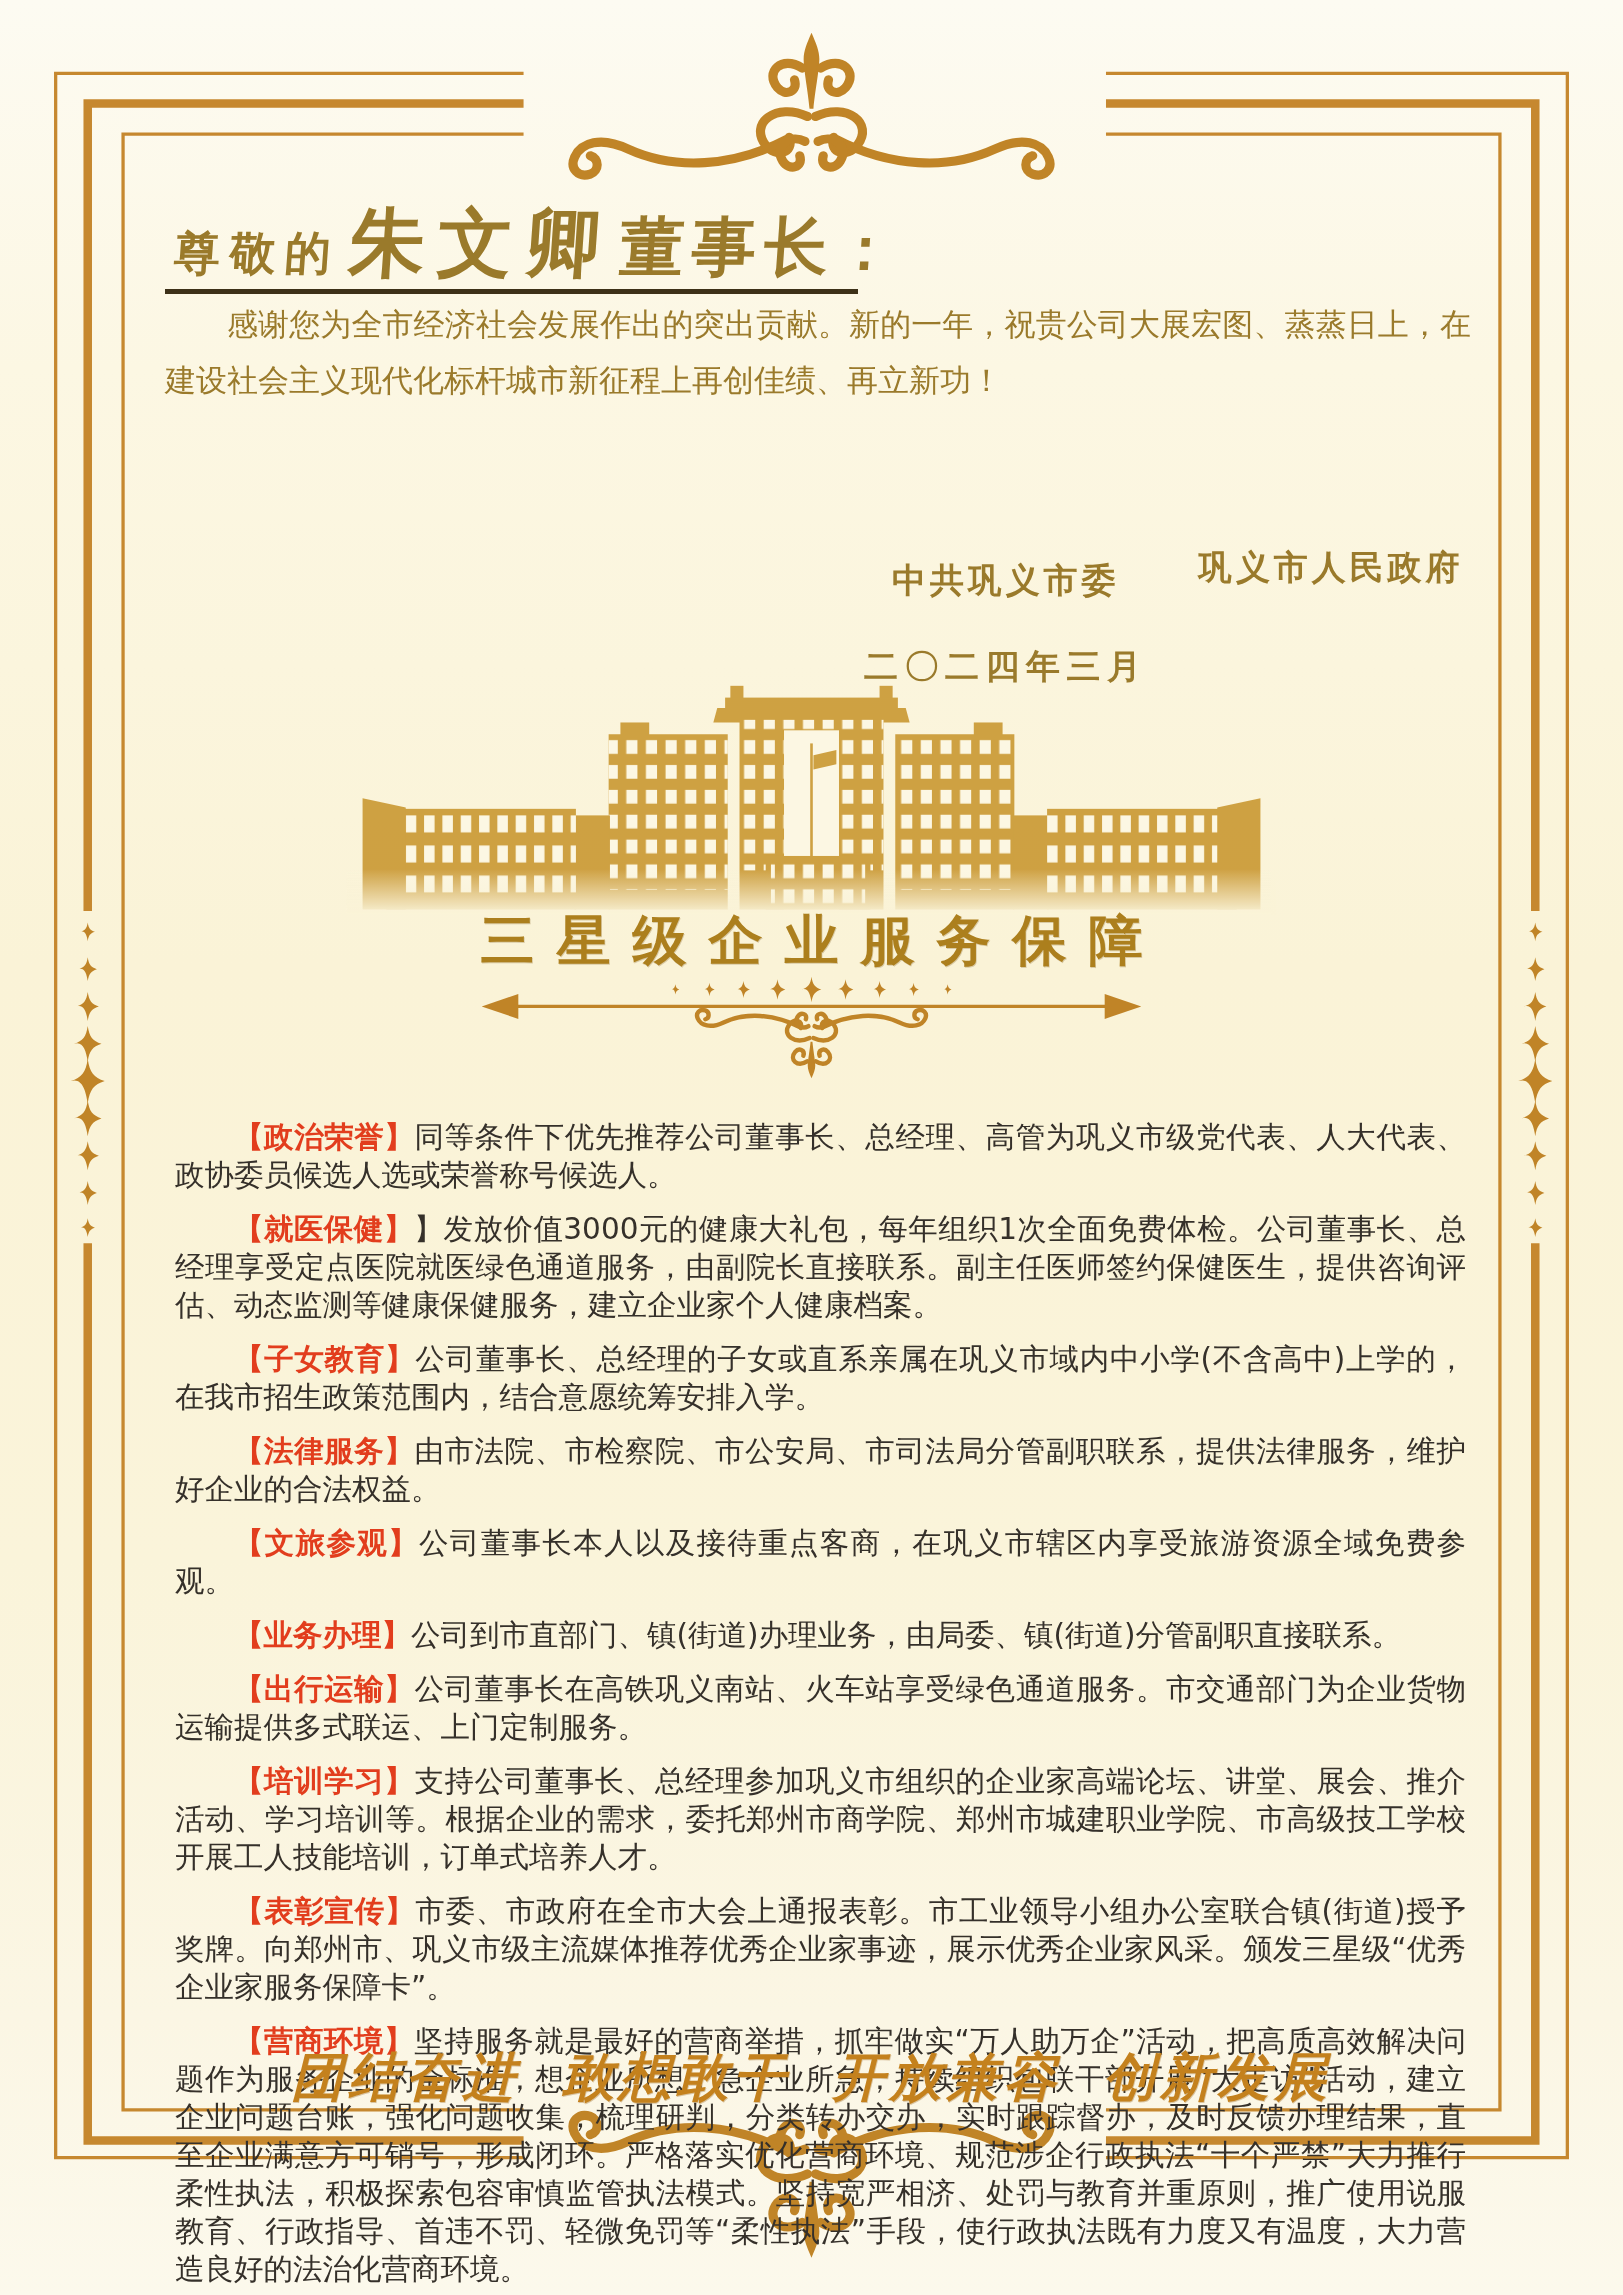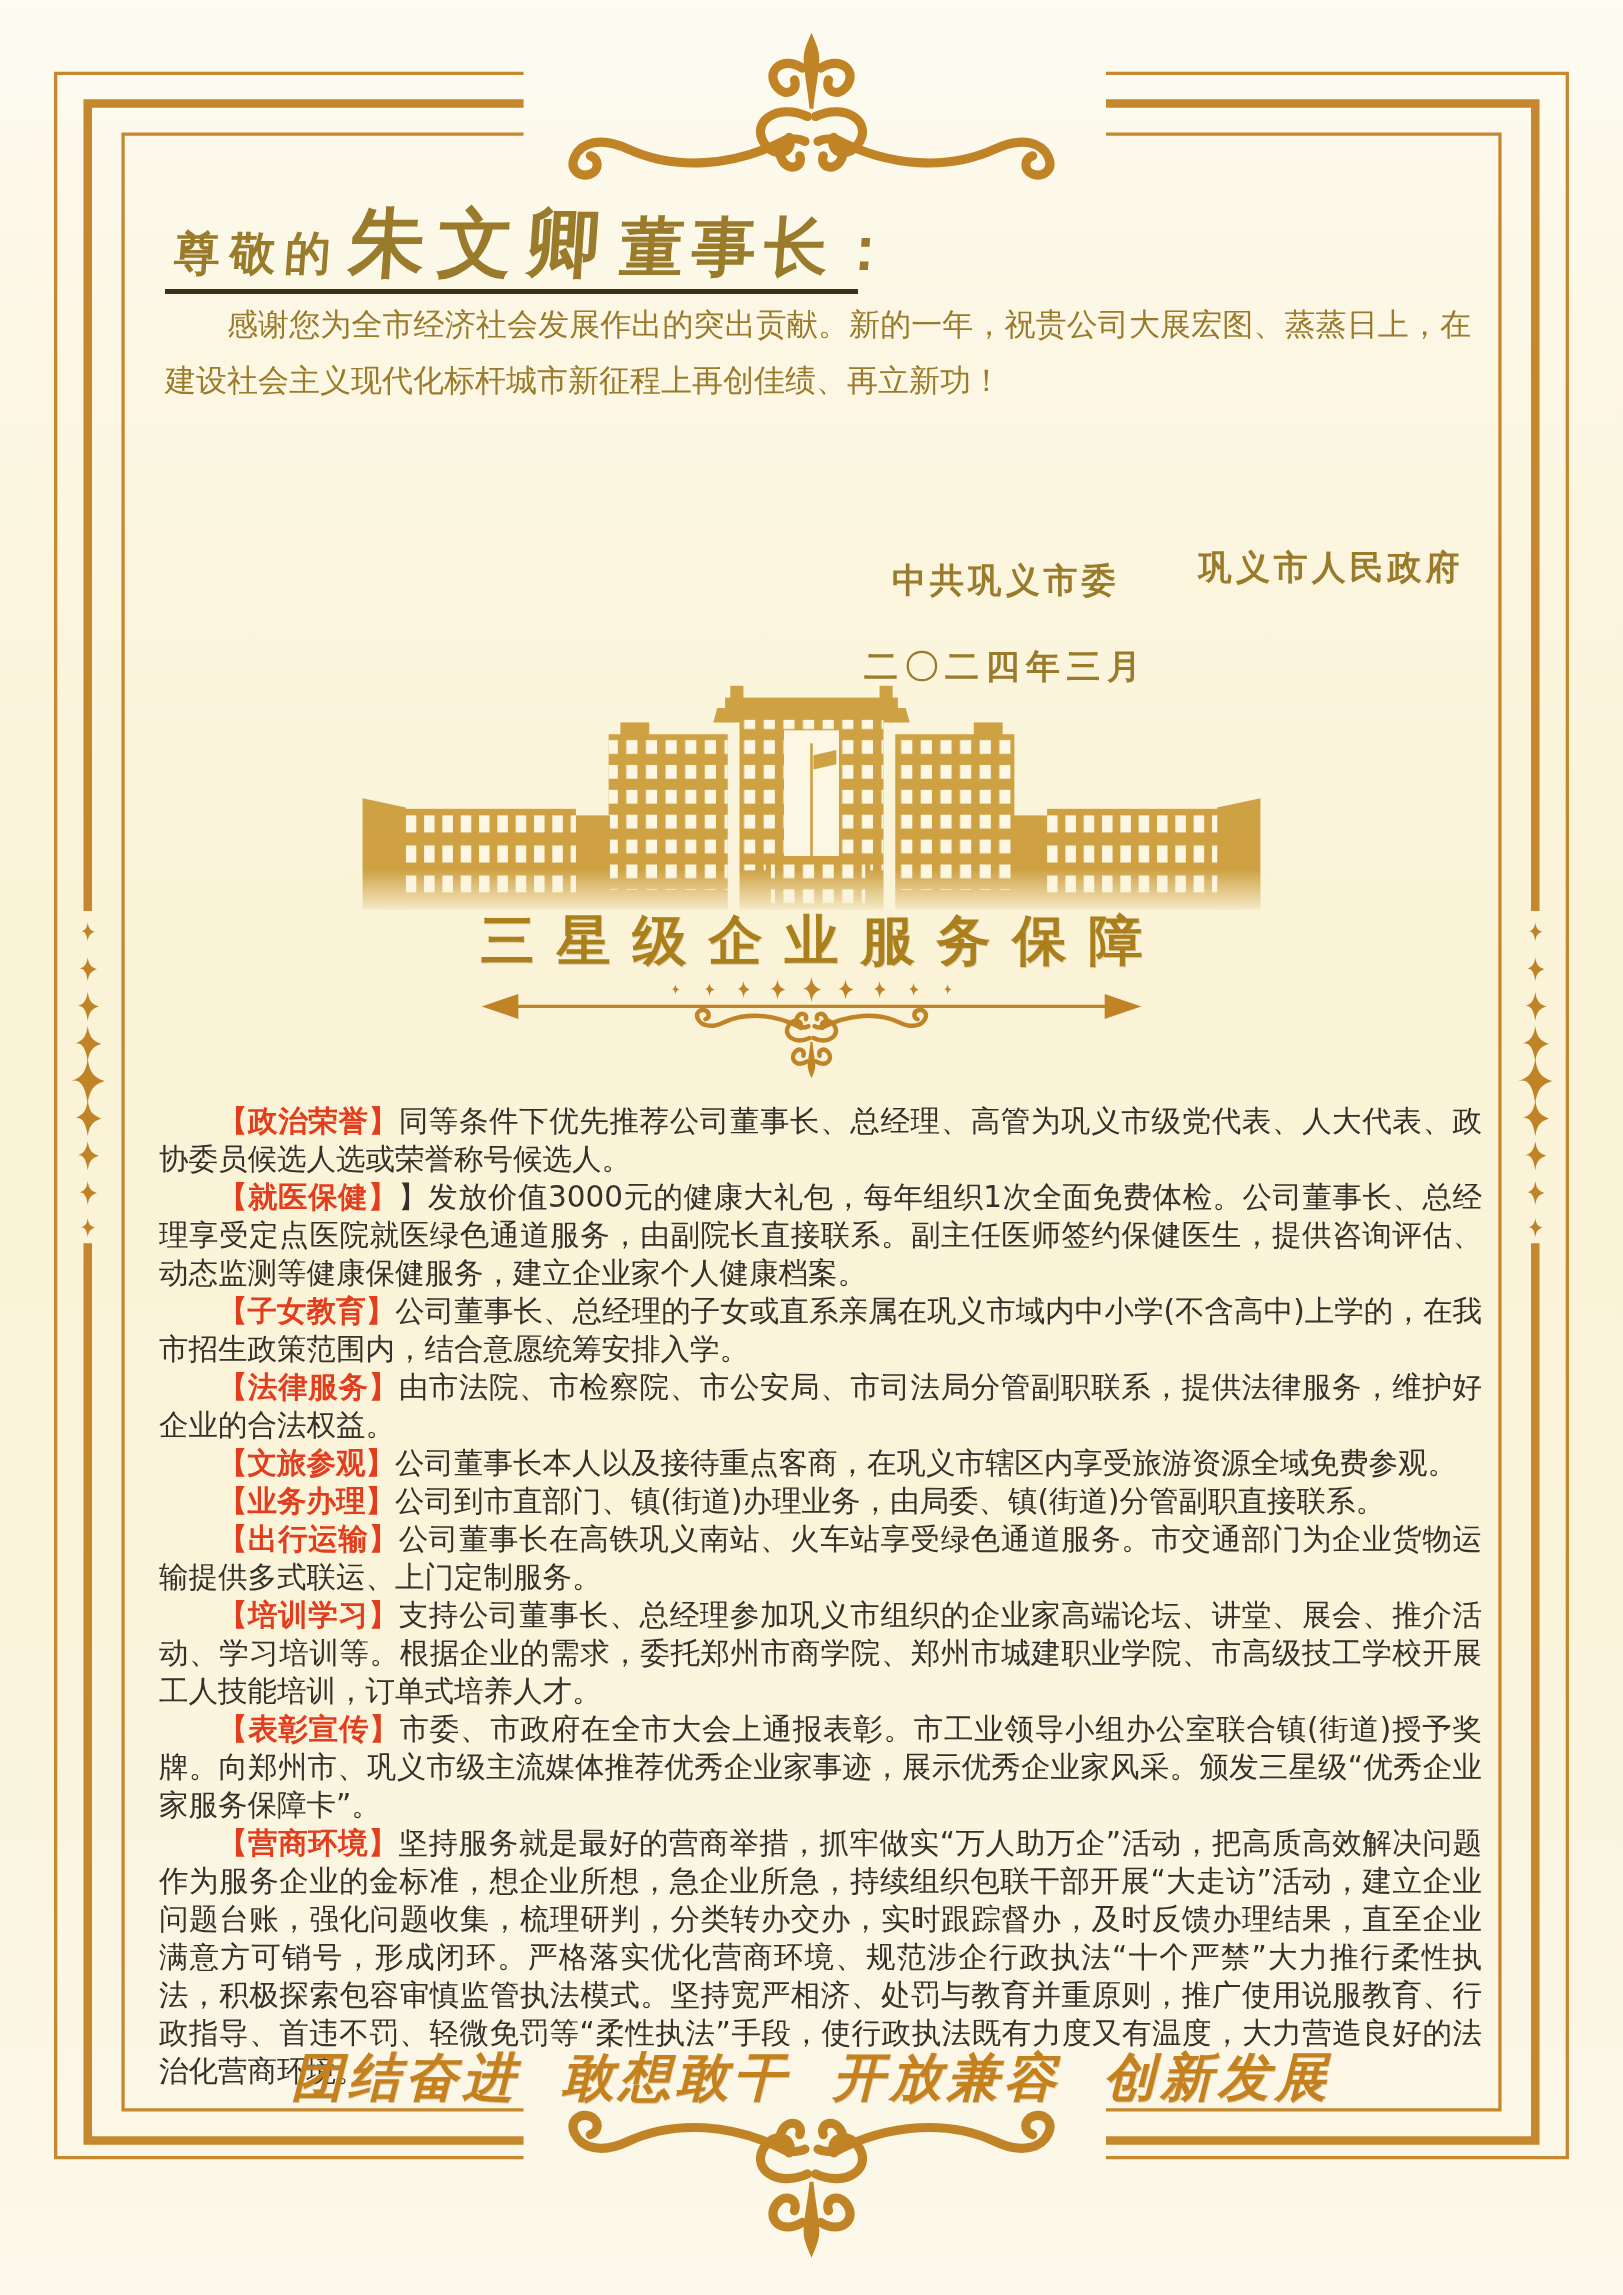--- a/index.html
+++ b/index.html
@@ -34,21 +34,21 @@
 
   
   .banner-title{left:157px;top:905px;width:1309px;text-align:center;
                 color:var(--goldTitle);font-family:"DejaVu Serif",serif;
                 font-size:54px;font-weight:800;letter-spacing:22px;text-indent:22px;
                 text-shadow:0.7px 1.3px 0 rgba(120,80,10,.25);}
 
   
   .sections{left:159px;top:1102px;width:1323px;font-size:29.5px;line-height:38px;
             color:var(--textDark);text-align:justify;font-weight:500;}
-  .sections p{margin:0;text-indent:2em;}
+  .sections p{margin:16px;text-indent:2em;}
   .lab{color:var(--redLabel);font-weight:bold;}
 
   
   .slogan{left:157px;top:2043px;width:1309px;text-align:center;color:var(--slogan);
           font-size:52px;font-weight:800;letter-spacing:5.2px;white-space:nowrap;font-style:italic;}
   .slogan span{margin:0 21px;text-shadow:0.7px 0.7px 0 rgba(140,80,0,.3);}
 </style>
 </head>
 <body>
 

